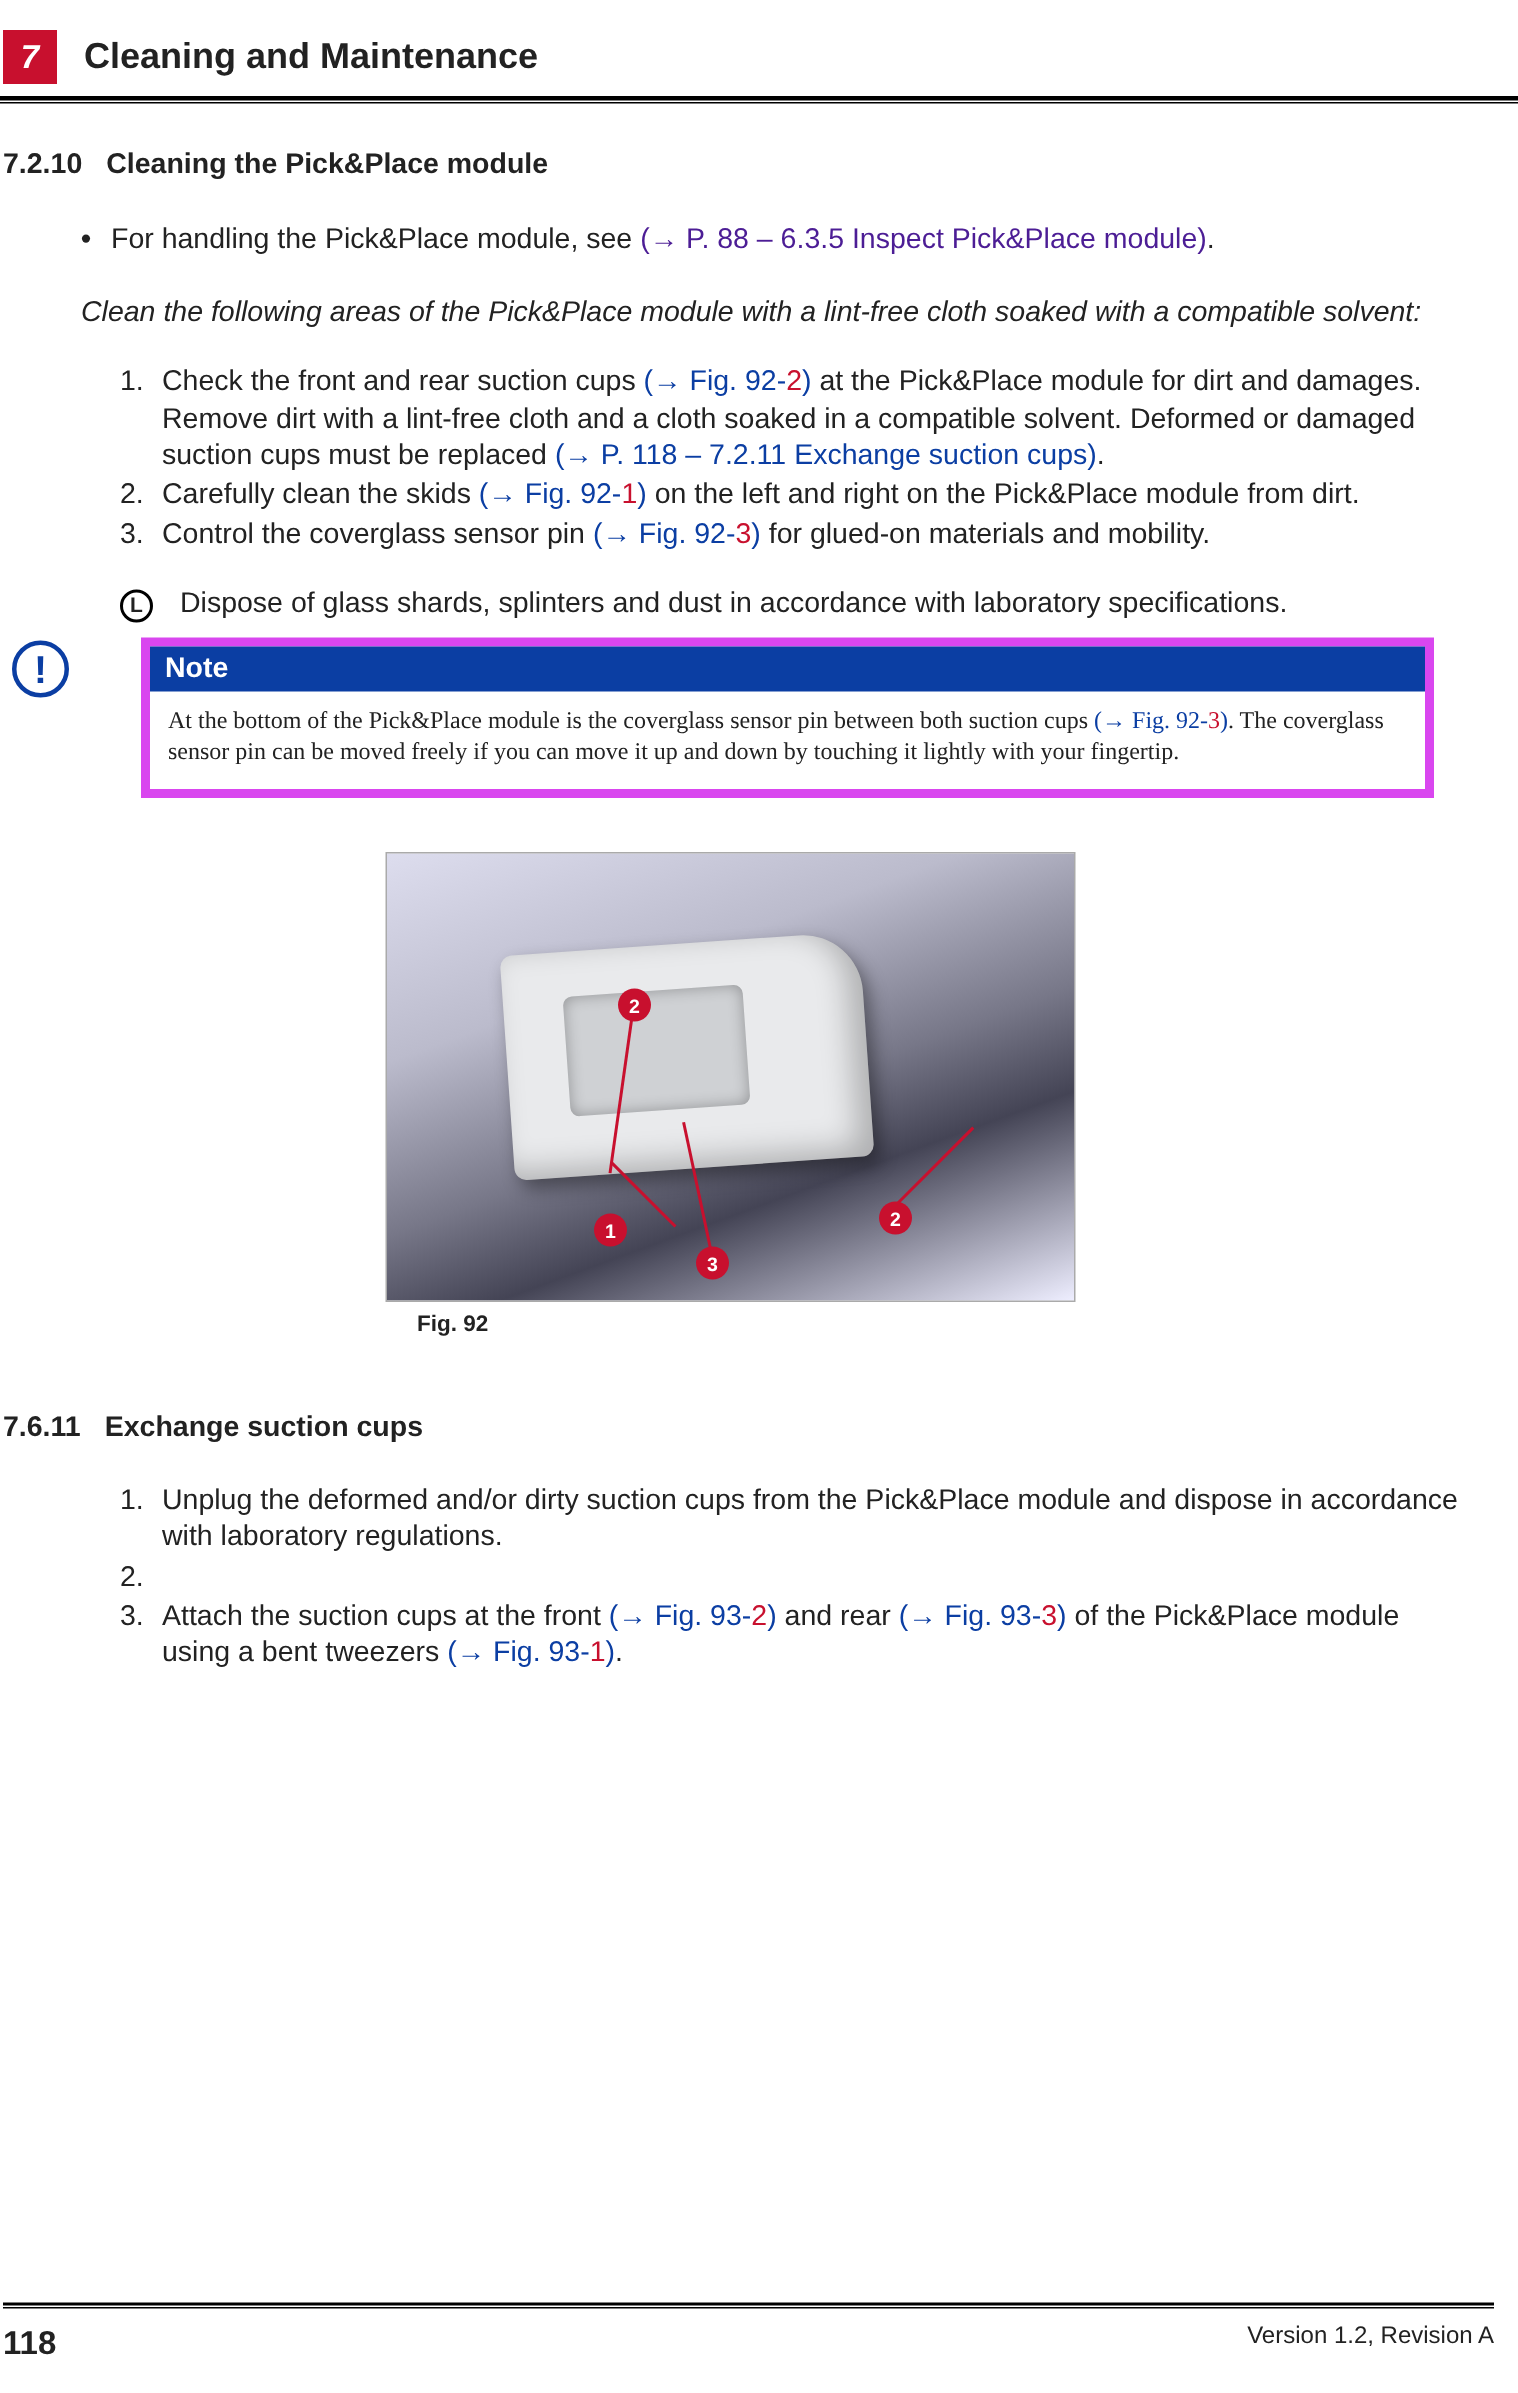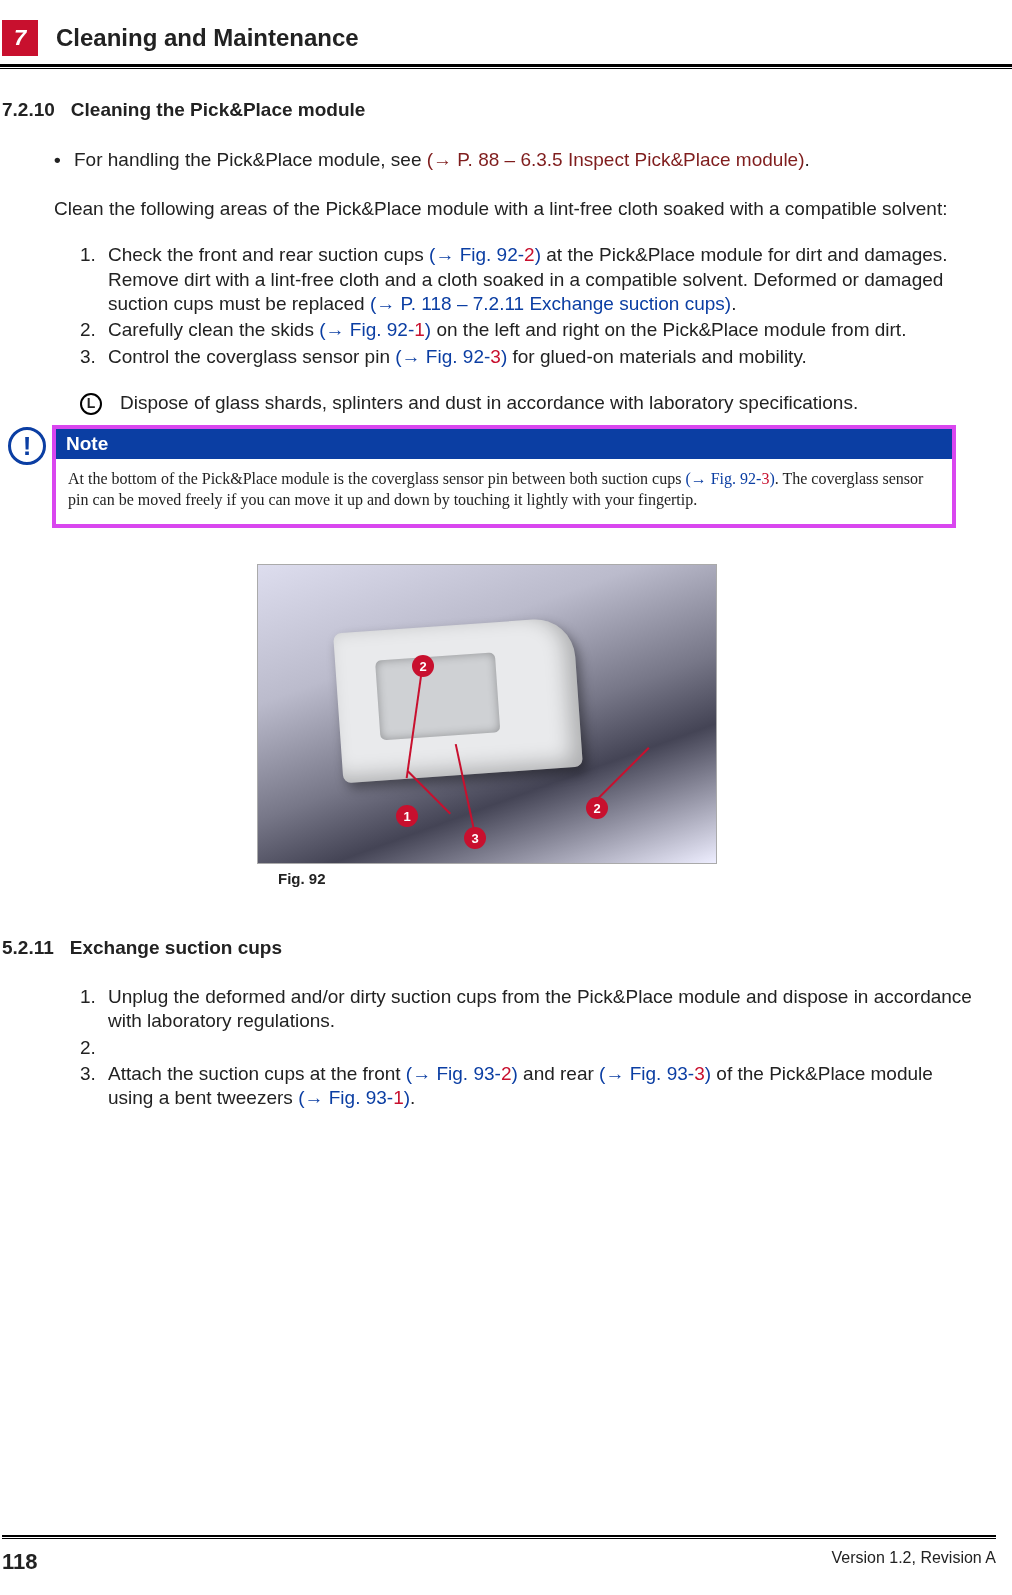--- a/index.html
+++ b/index.html
@@ -63,20 +63,21 @@
   }
   .bullet-row {
     display: flex;
     gap: 8px;
     margin-bottom: 26px;
   }
   .bullet-row .dot { width: 12px; text-align: left; font-weight: bold; }
   .para {
     margin-bottom: 22px;
     line-height: 1.28;
+    font-style: italic;
   }
   ol.num-list {
     list-style: none;
     padding-left: 26px;
     margin-bottom: 22px;
   }
   ol.num-list li {
     display: flex;
     line-height: 1.28;
     margin-bottom: 2px;
@@ -121,38 +122,39 @@
     justify-content: center;
     flex: 0 0 38px;
     margin-top: 2px;
   }
   .note-icon span {
     font-size: 26px;
     font-weight: bold;
     color: #0b3ea3;
   }
   .note-table {
-    border: 4px solid #d946ef;
+    border: 6px solid #d946ef;
     flex: 1;
     margin-right: 10px;
+    margin-left: 42px;
   }
   .note-head {
     background: #0b3ea3;
     color: #fff;
     font-weight: bold;
     padding: 4px 10px;
     font-size: 19px;
   }
   .note-body {
     padding: 10px 12px 14px 12px;
     font-size: 16px;
     line-height: 1.28;
     font-family: Liberation Serif, serif;
   }
-  .link { color: #7f1d1d; }
+  .link { color: #4c1d95; }
   .paren-link { color: #0b3ea3; }
   .callout-ref { color: #c8102e; }
   .figure-wrap {
     margin: 36px 0 0 0;
     display: flex;
     flex-direction: column;
     align-items: center;
   }
   .figure-box {
     width: 460px;
@@ -310,21 +312,21 @@
 
       <div class="fig-callout" style="left:154px;top:90px;">2</div>
       <div class="fig-callout" style="left:138px;top:240px;">1</div>
       <div class="fig-callout" style="left:206px;top:262px;">3</div>
       <div class="fig-callout" style="left:328px;top:232px;">2</div>
     </div>
     <div class="fig-caption">Fig.  92</div>
   </div>
 
   <div class="section-heading tight" style="margin-top:50px;">
-    <span>5.2.11</span>
+    <span>7.6.11</span>
     <span>Exchange suction cups</span>
   </div>
 
   <div class="body-indent">
     <ol class="num-list">
       <li>
         <span class="num">1.</span>
         <span>Unplug the deformed and/or dirty suction cups from the Pick&amp;Place module and dispose in accordance with laboratory regulations.</span>
       </li>
       <li>

